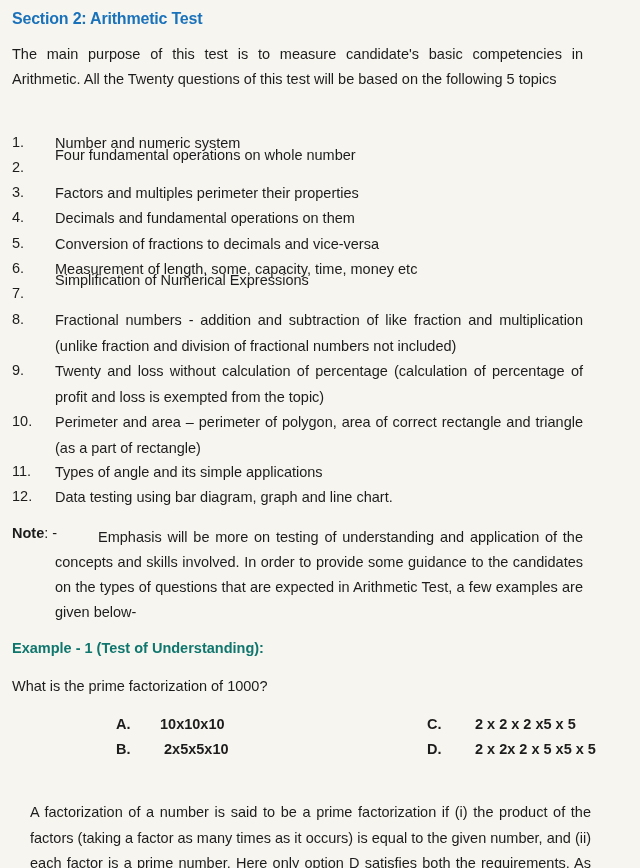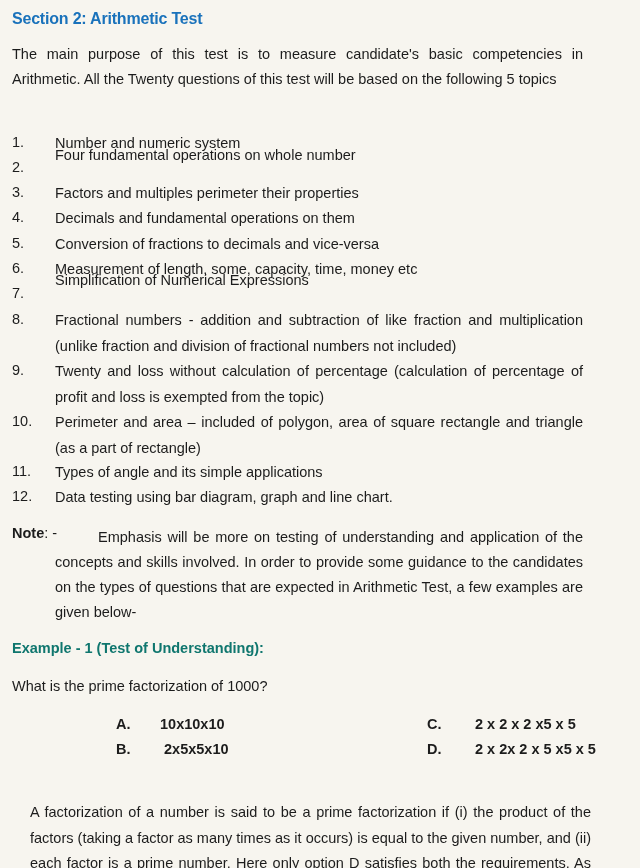--- a/index.html
+++ b/index.html
@@ -71,21 +71,21 @@
     <div>
       <span class="abs topic-num" style="top:311px">8.</span>
       <span class="abs topic-text" style="top:308px">Fractional numbers - addition and subtraction of like fraction and multiplication (unlike fraction and division of fractional numbers not included)</span>
     </div>
     <div>
       <span class="abs topic-num" style="top:362px">9.</span>
       <span class="abs topic-text" style="top:359px">Twenty and loss without calculation of percentage (calculation of percentage of profit and loss is exempted from the topic)</span>
     </div>
     <div>
       <span class="abs topic-num" style="top:413px">10.</span>
-      <span class="abs topic-text" style="top:410px">Perimeter and area – included of polygon, area of square rectangle and triangle (as a part of rectangle)</span>
+      <span class="abs topic-text" style="top:410px">Perimeter and area – perimeter of polygon, area of correct rectangle and triangle (as a part of rectangle)</span>
     </div>
     <div>
       <span class="abs topic-num" style="top:463px">11.</span>
       <span class="abs topic-text" style="top:460px">Types of angle and its simple applications</span>
     </div>
     <div>
       <span class="abs topic-num" style="top:488px">12.</span>
       <span class="abs topic-text" style="top:485px">Data testing using bar diagram, graph and line chart.</span>
     </div>
   </div>

